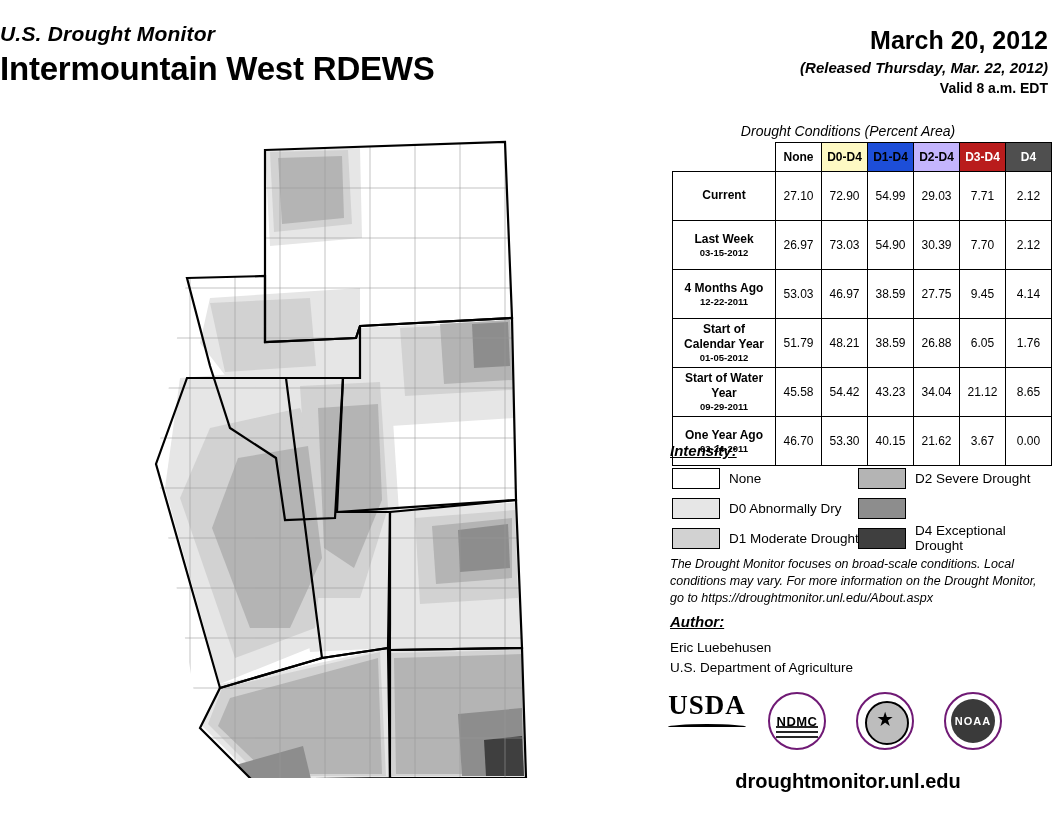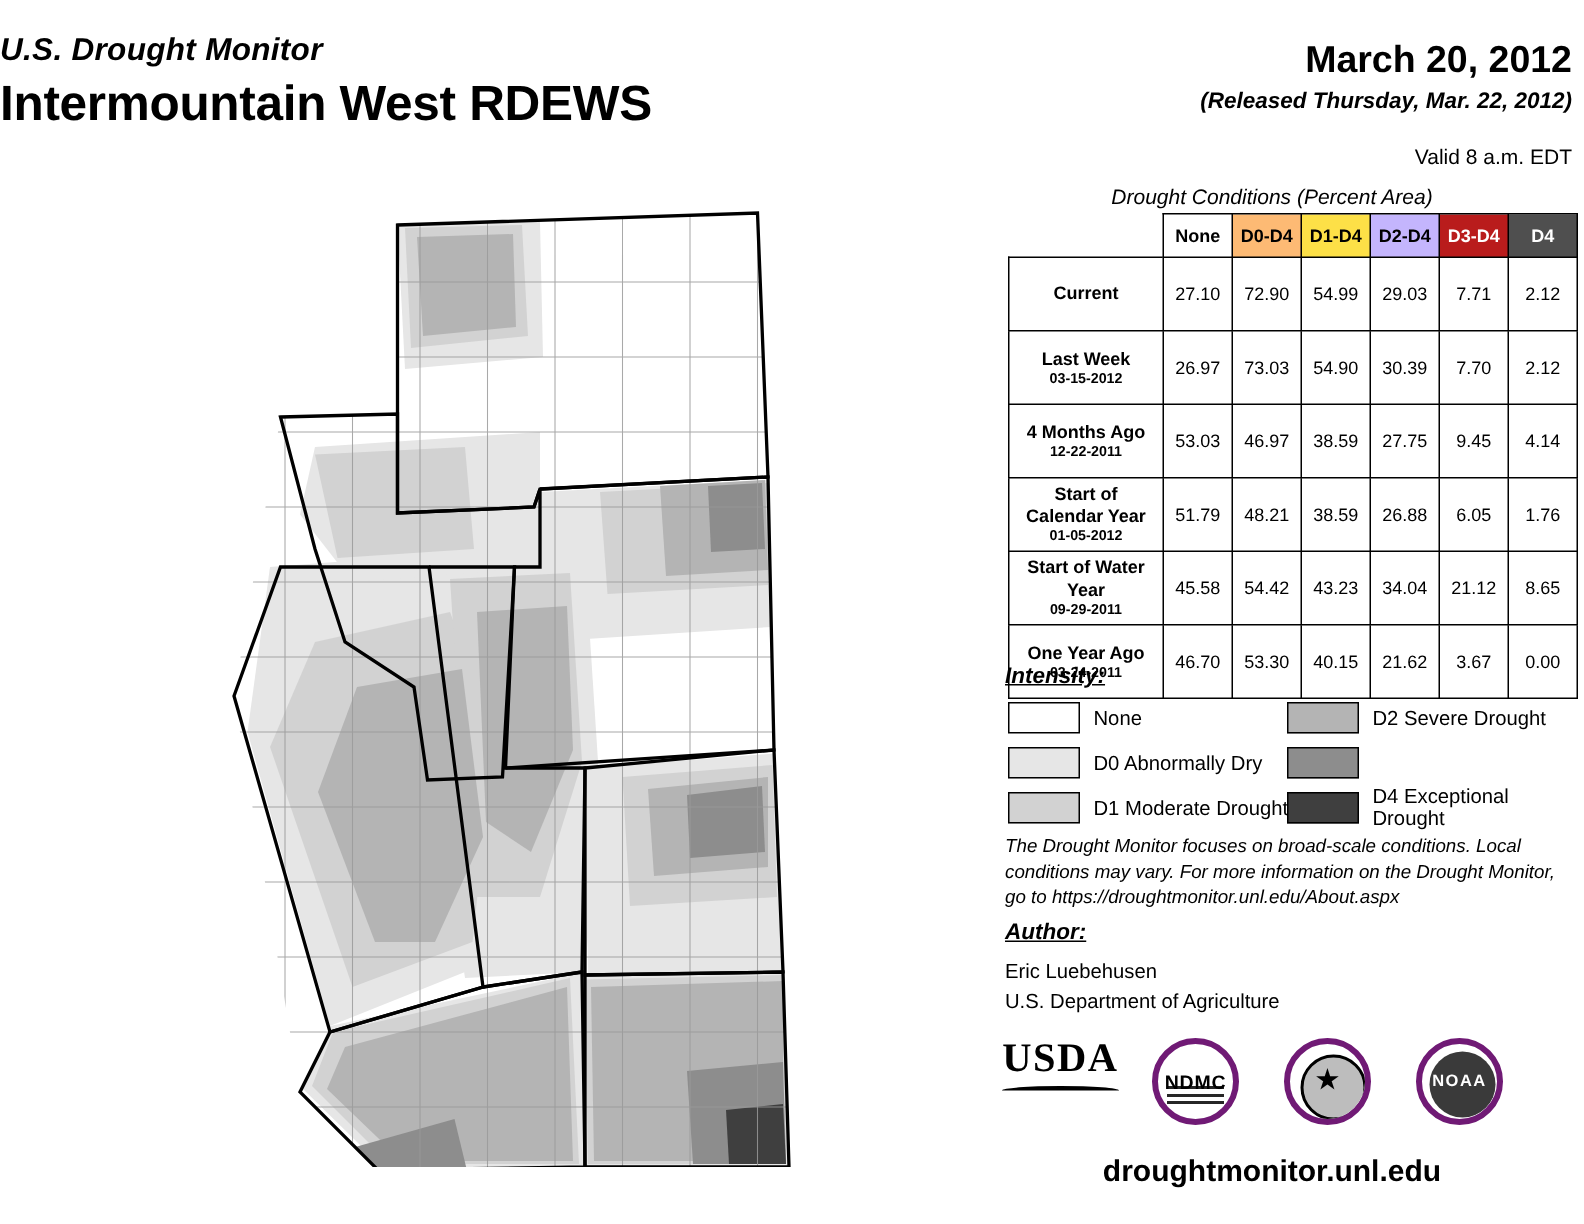--- a/index.html
+++ b/index.html
@@ -53,23 +53,23 @@
     font-weight: bold;
     font-size: 25px;
   }
   .date-released {
     font-weight: bold;
     font-style: italic;
     font-size: 15px;
     margin-top: 4px;
   }
   .date-valid {
-    font-weight: normal;
+    font-weight: bold;
     font-size: 14px;
-    margin-top: 20px;
+    margin-top: 4px;
   }
 
   
   .table-caption {
     position: absolute;
     left: 648px;
     top: 123px;
     width: 400px;
     text-align: center;
     font-style: italic;
@@ -92,22 +92,22 @@
     width: 43px;
     font-size: 12px;
     font-weight: bold;
   }
   table.cond thead th.corner {
     border: none;
     width: 94px;
     background: #fff;
   }
   th.hdr-none { background: #ffffff; }
-  th.hdr-d0   { background: #fdba74; }
-  th.hdr-d1   { background: #fde047; }
+  th.hdr-d0   { background: #fef9c3; }
+  th.hdr-d1   { background: #1d4ed8; }
   th.hdr-d2   { background: #c4b5fd; }
   th.hdr-d3   { background: #b91c1c; color: #fff; }
   th.hdr-d4   { background: #4f4f4f; color: #fff; }
 
   table.cond tbody td.rowlabel {
     width: 94px;
     height: 44px;
     font-weight: bold;
     font-size: 12px;
     line-height: 1.2;
@@ -229,21 +229,21 @@
     background: #000;
     border-radius: 50%/100% 100% 0 0;
   }
   .logo-ndmc {
     left: 108px;
   }
   .circle-logo {
     width: 58px;
     height: 58px;
     border-radius: 50%;
-    border: 4px solid #701a75;
+    border: 2px solid #701a75;
     display: flex;
     align-items: center;
     justify-content: center;
     font-weight: bold;
     box-sizing: border-box;
     background: #fff;
     position: relative;
     overflow: hidden;
   }
   .circle-logo .c-label {

